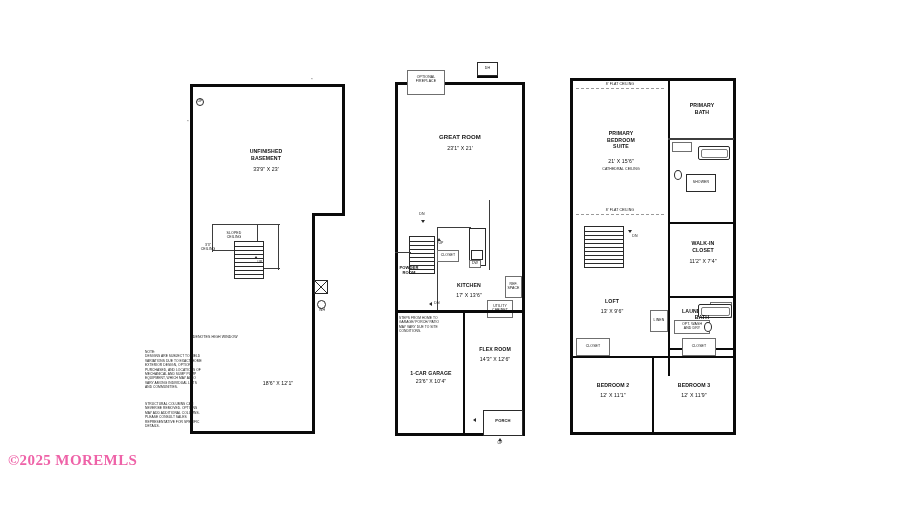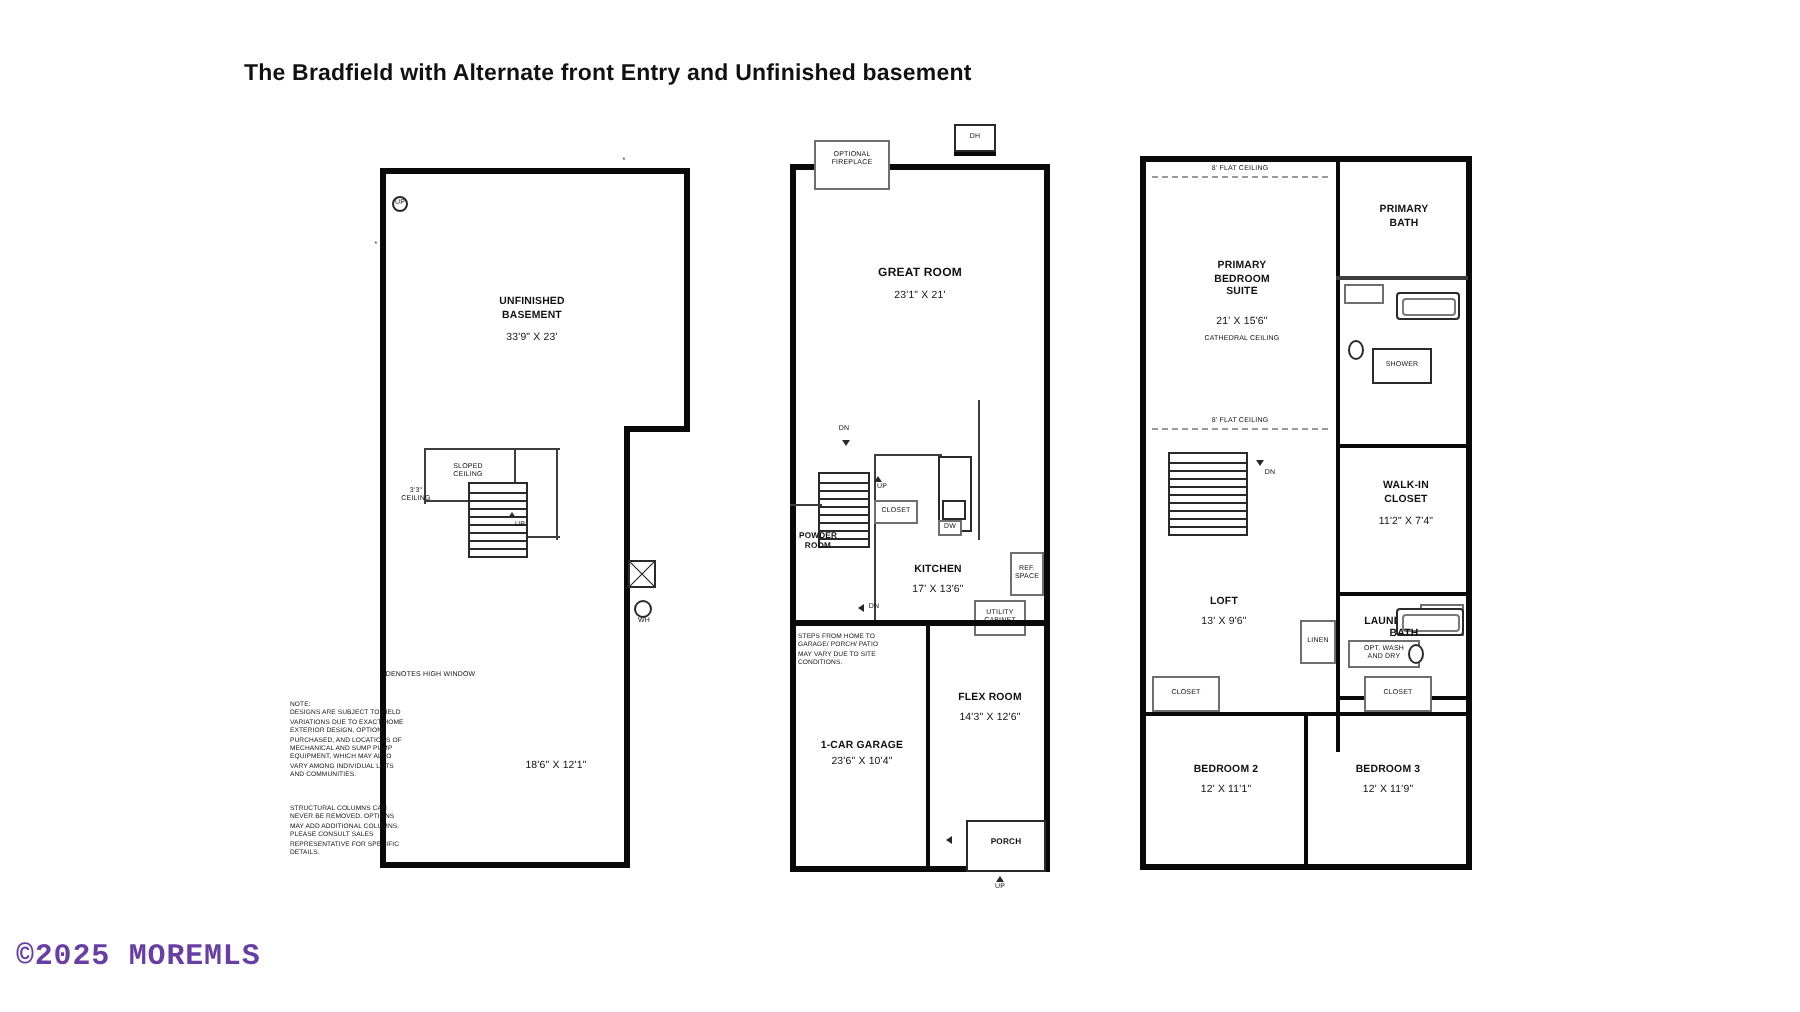--- a/index.html
+++ b/index.html
@@ -27,27 +27,27 @@
     top: 31px;
     font-size: 11.5px;
     font-weight: bold;
     letter-spacing: 0.1px;
     color: #111;
     white-space: nowrap;
   }
   .watermark {
     position: absolute;
     left: 8px;
-    top: 470px;
+    top: 452px;
     font-size: 15px;
     font-weight: bold;
-    color: #4c1d95;
+    color: #ec4899;
     letter-spacing: 0.4px;
     opacity: 0.85;
-    font-family: Liberation Mono, monospace;
+    font-family: Liberation Serif, serif;
   }
   .plan {
     position: absolute;
   }
   
   .wall {
     position: absolute;
     background: #0a0a0a;
   }
   .thin {
@@ -156,21 +156,20 @@
     border-top: 2.2px solid transparent;
     border-bottom: 2.2px solid transparent;
     border-right: 3.4px solid #2a2a2a;
   }
 </style>
 </head>
 <body>
 
 <div id="stage">
 
-  <div class="title">The Bradfield with Alternate front Entry and Unfinished basement</div>
 
   <div class="plan" style="left:190px; top:84px; width:160px; height:350px;">
 
     <div class="wall" style="left:0; top:0; width:155px; height:3px;"></div>
     <div class="wall" style="left:0; top:0; width:3px; height:350px;"></div>
     <div class="wall" style="left:152px; top:0; width:3px; height:131px;"></div>
     <div class="wall" style="left:122px; top:129px; width:33px; height:3px;"></div>
     <div class="wall" style="left:122px; top:129px; width:3px; height:221px;"></div>
     <div class="wall" style="left:0; top:347px; width:125px; height:3px;"></div>
 

